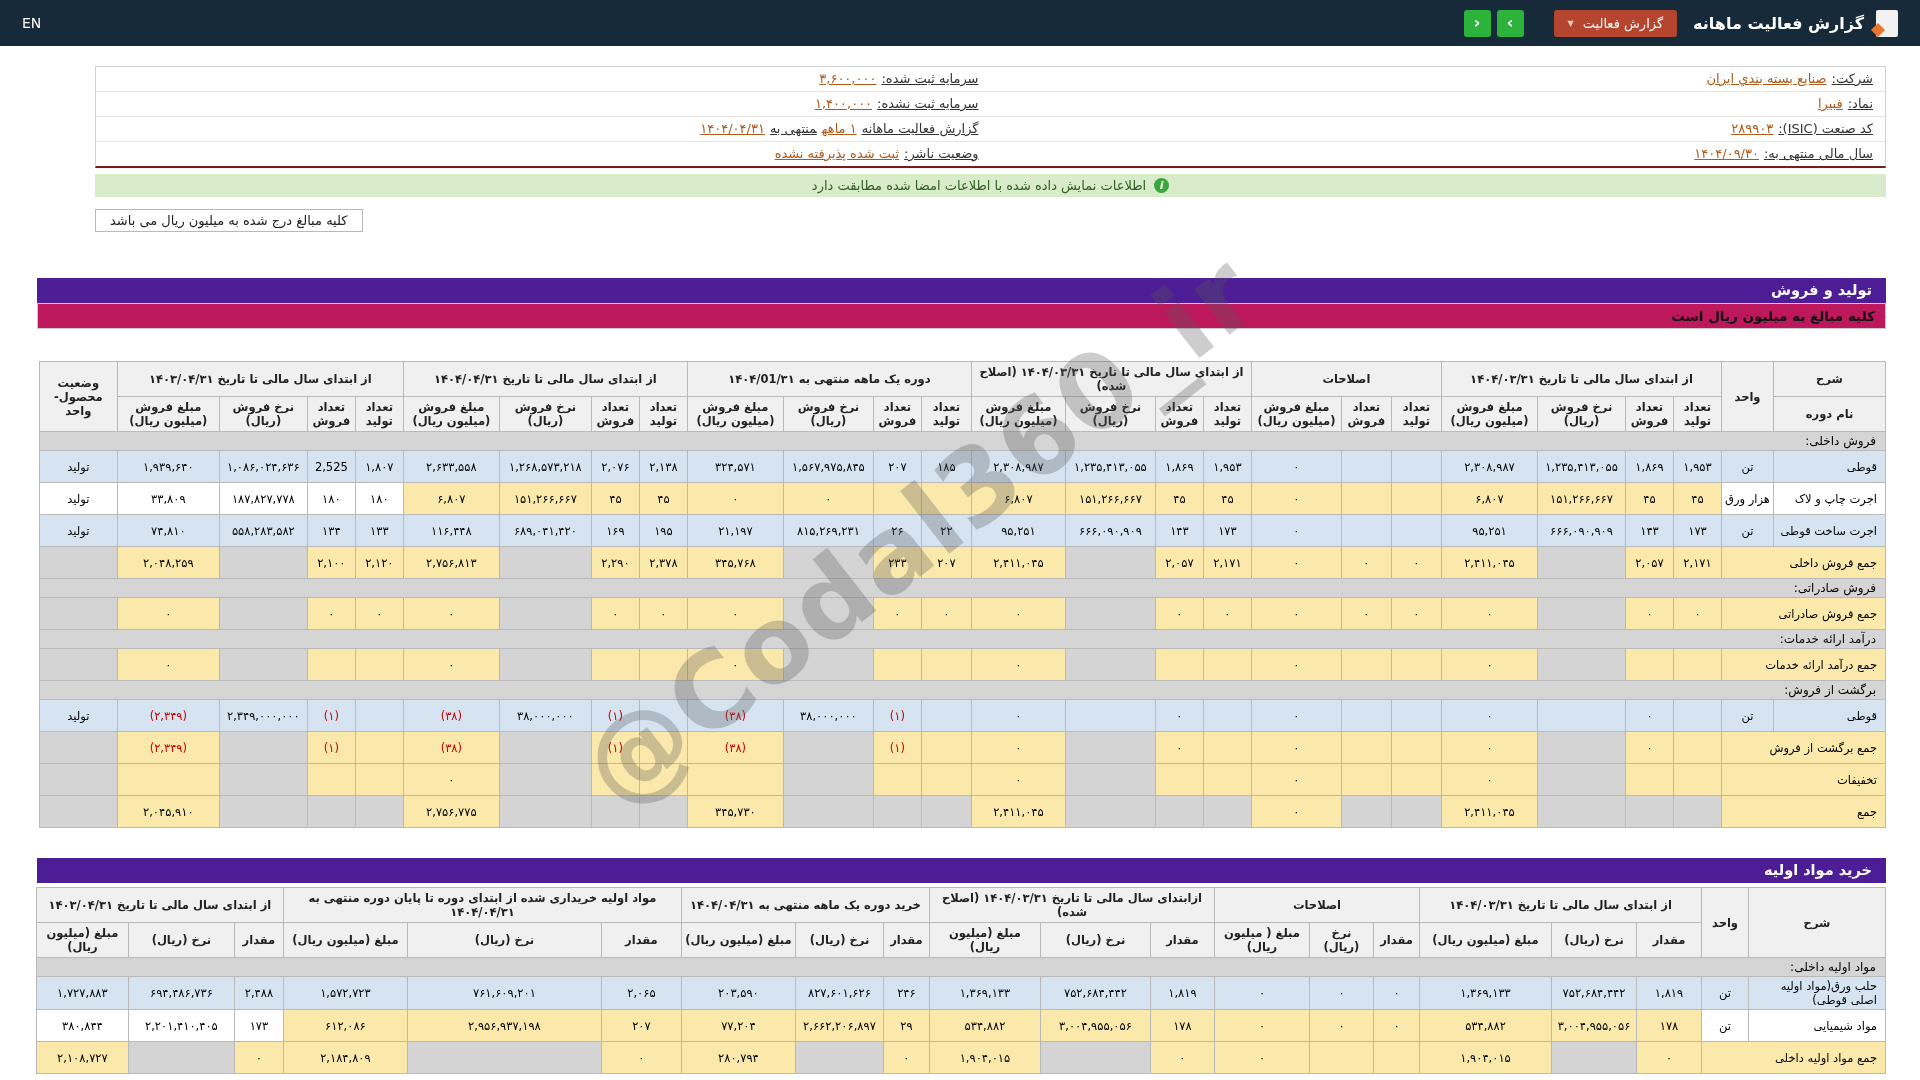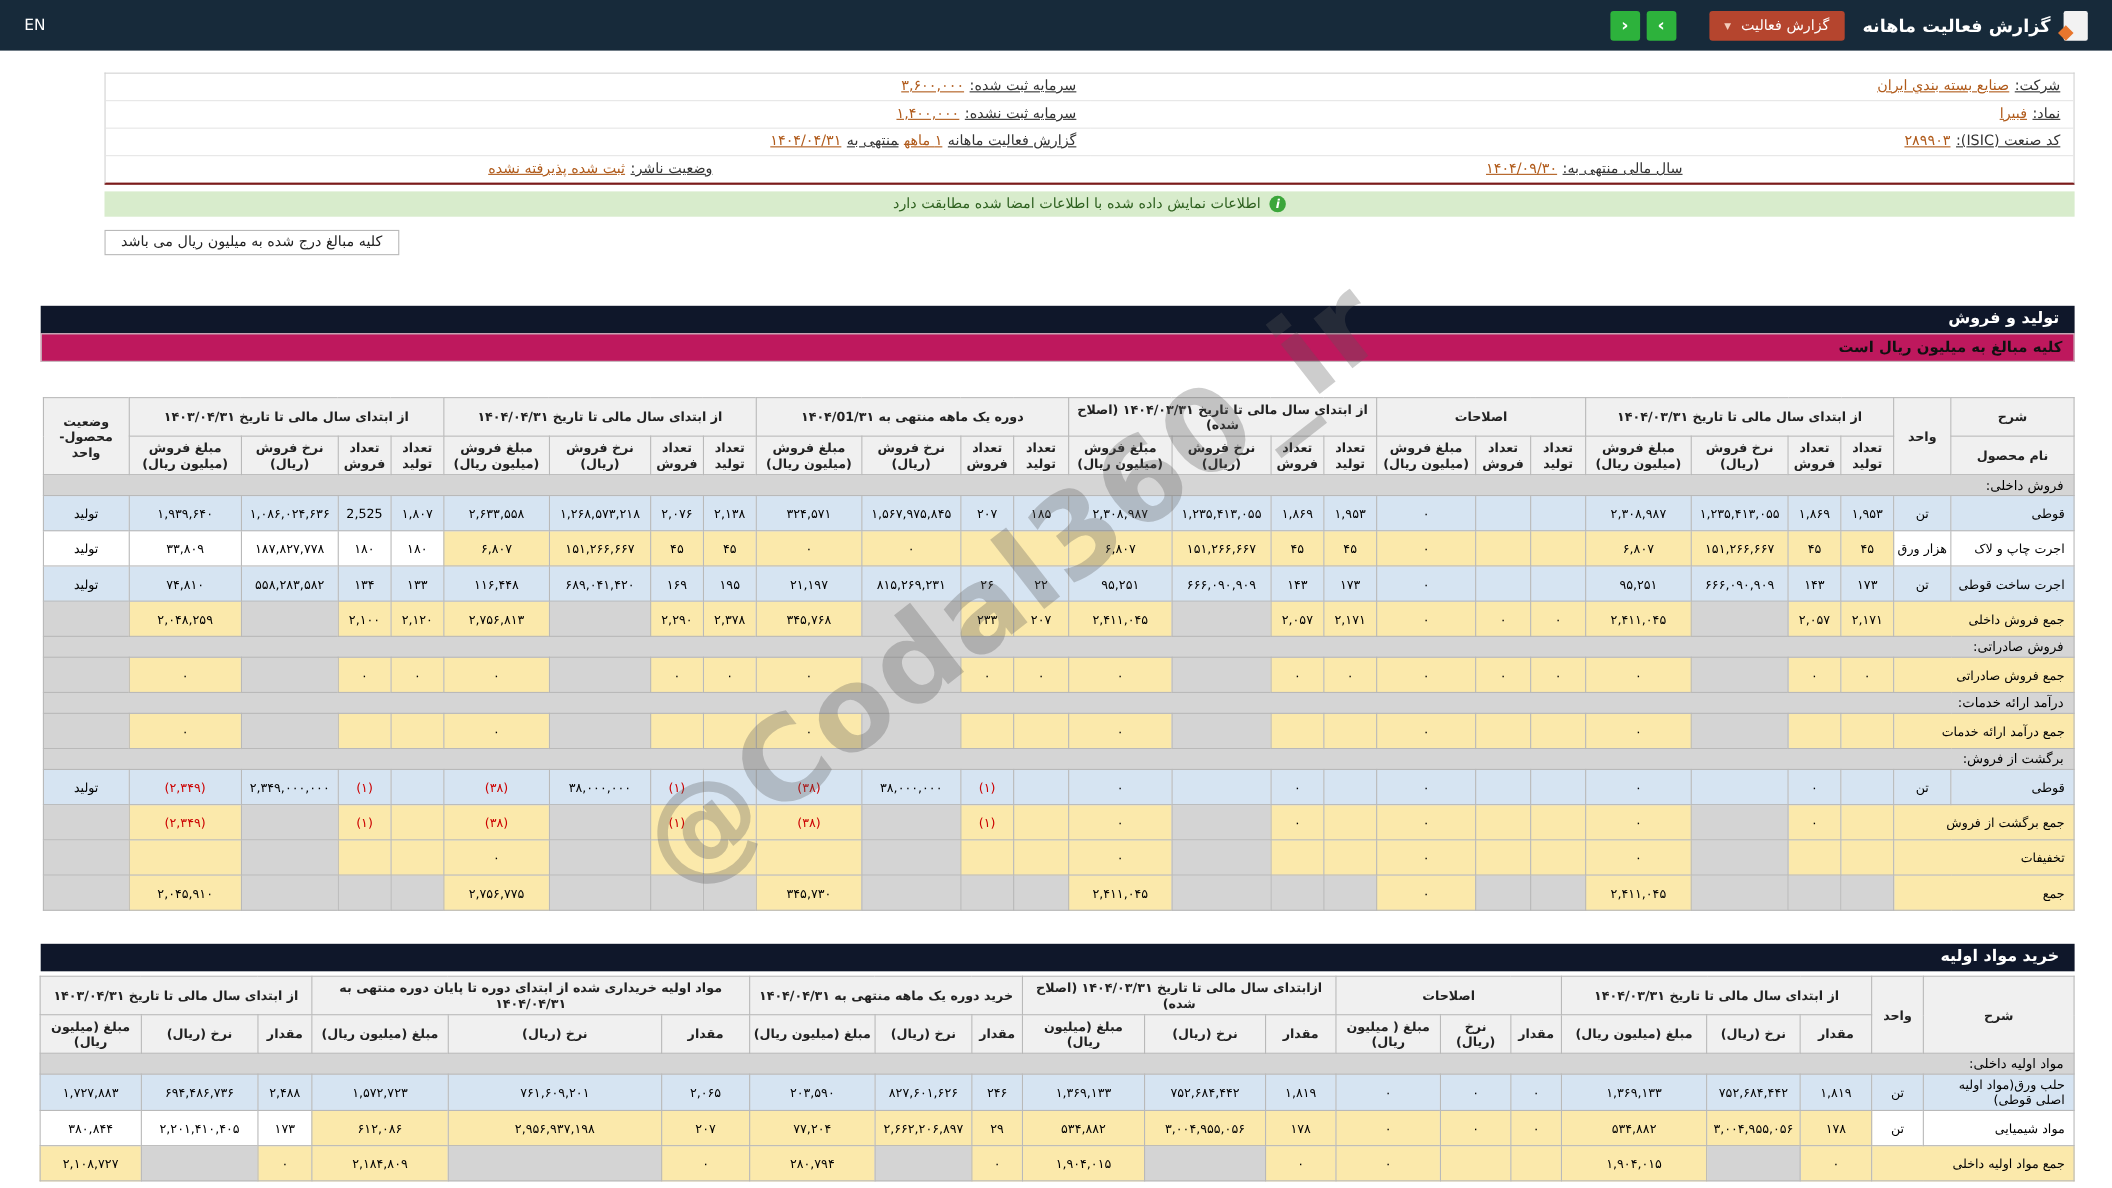--- a/index.html
+++ b/index.html
@@ -15,35 +15,35 @@
   .report-btn{background:#b5452e;color:#fff;border:none;border-radius:3px;font-size:13px;padding:6px 14px;display:flex;align-items:center;gap:9px;font-family:inherit;cursor:pointer;}
   .caret{font-size:8px;color:#f3cdbc;}
   .nav-btn{width:27px;height:27px;background:#2db23c;color:#fff;border:none;border-radius:3px;font-weight:bold;font-size:16px;line-height:1;margin-right:6px;cursor:pointer;font-family:inherit;padding:0;}
   .nav-btn.first{margin-right:30px;}
   .en{margin-right:auto;color:#fff;font-size:14px;cursor:pointer;}
 
   
   .info-wrap{margin:20px 34px 0 95px;border:1px solid #d2d2d2;border-bottom:2px solid #7b1b1b;display:flex;font-size:13px;background:#fff;}
   .info-col{width:50%;}
   .info-row{height:24px;line-height:24px;padding:0 12px;border-bottom:1px solid #e6e6e6;white-space:nowrap;overflow:hidden;}
-  .info-col .info-row:last-child{border-bottom:none;text-align:center;}
+  .info-col .info-row:last-child{border-bottom:none;}
   .info-row span{margin-left:5px;text-decoration:underline;}
   .lbl{color:#333;}
   .val{color:#b05a1a;}
 
   
   .banner{margin:6px 34px 0 95px;background:#d8eccc;height:23px;display:flex;align-items:center;justify-content:center;gap:8px;font-size:13px;color:#2f6120;}
   .info-icon{width:15px;height:15px;border-radius:50%;background:#3ba63a;color:#fff;font-size:11px;font-weight:bold;display:flex;align-items:center;justify-content:center;font-style:italic;flex:0 0 auto;}
 
   
   .amounts{width:fit-content;margin:12px auto 0 95px;border:1px solid #b9b9b9;padding:3px 14px;font-size:13px;color:#222;background:#fff;}
 
   
   .main{margin:46px 34px 0 37px;position:relative;}
-  .bluebar{background:#0f172a;color:#fff;font-weight:bold;font-size:14.5px;height:25px;line-height:25px;padding:0 14px;}
+  .bluebar{background:#4c1d95;color:#fff;font-weight:bold;font-size:14.5px;height:25px;line-height:25px;padding:0 14px;}
   .bluebar.mt{margin-top:30px;}
   .noterow{border:1px solid #c9c9c9;background:#be185d;font-weight:bold;font-size:13.5px;height:24px;line-height:24px;padding:0 10px;color:#111;}
   .tbl{border-collapse:collapse;table-layout:fixed;width:1846px;margin-top:32px;}
   .tbl.mt2{margin-top:4px;width:1849px;}
   .tbl th{background:#f0f0f0;border:1px solid #b9b9b9;font-size:11.5px;font-weight:bold;color:#222;padding:3px 2px;height:20px;}
   .tbl td{border:1px solid #b9b9b9;font-size:11.5px;color:#000;text-align:center;padding:2px 3px;height:27px;word-wrap:break-word;}
   .tbl tr.sec td{background:#d5d5d5;text-align:right;padding:1px 9px;height:16px;font-size:12px;}
   .tbl tr.blue td{background:#d6e4f2;}
   .tbl tr.yel td{background:#fbe9ab;}
   .tbl tr.mix td{background:#fbe9ab;}
@@ -135,21 +135,21 @@
             <th rowspan="2">واحد</th>
             <th colspan="4">از ابتدای سال مالی تا تاریخ ۱۴۰۴/۰۳/۳۱</th>
             <th colspan="3">اصلاحات</th>
             <th colspan="4">از ابتدای سال مالی تا تاریخ ۱۴۰۴/۰۳/۳۱ (اصلاح شده)</th>
             <th colspan="4">دوره یک ماهه منتهی به ۱۴۰۴/01/۳۱</th>
             <th colspan="4">از ابتدای سال مالی تا تاریخ ۱۴۰۴/۰۴/۳۱</th>
             <th colspan="4">از ابتدای سال مالی تا تاریخ ۱۴۰۳/۰۴/۳۱</th>
             <th rowspan="2">وضعیت محصول-واحد</th>
           </tr>
           <tr>
-            <th>نام محصول</th>
+            <th>نام دوره</th>
             <th>تعداد تولید</th>
             <th>تعداد فروش</th>
             <th>نرخ فروش (ریال)</th>
             <th>مبلغ فروش (میلیون ریال)</th>
             <th>تعداد تولید</th>
             <th>تعداد فروش</th>
             <th>مبلغ فروش (میلیون ریال)</th>
             <th>تعداد تولید</th>
             <th>تعداد فروش</th>
             <th>نرخ فروش (ریال)</th>

